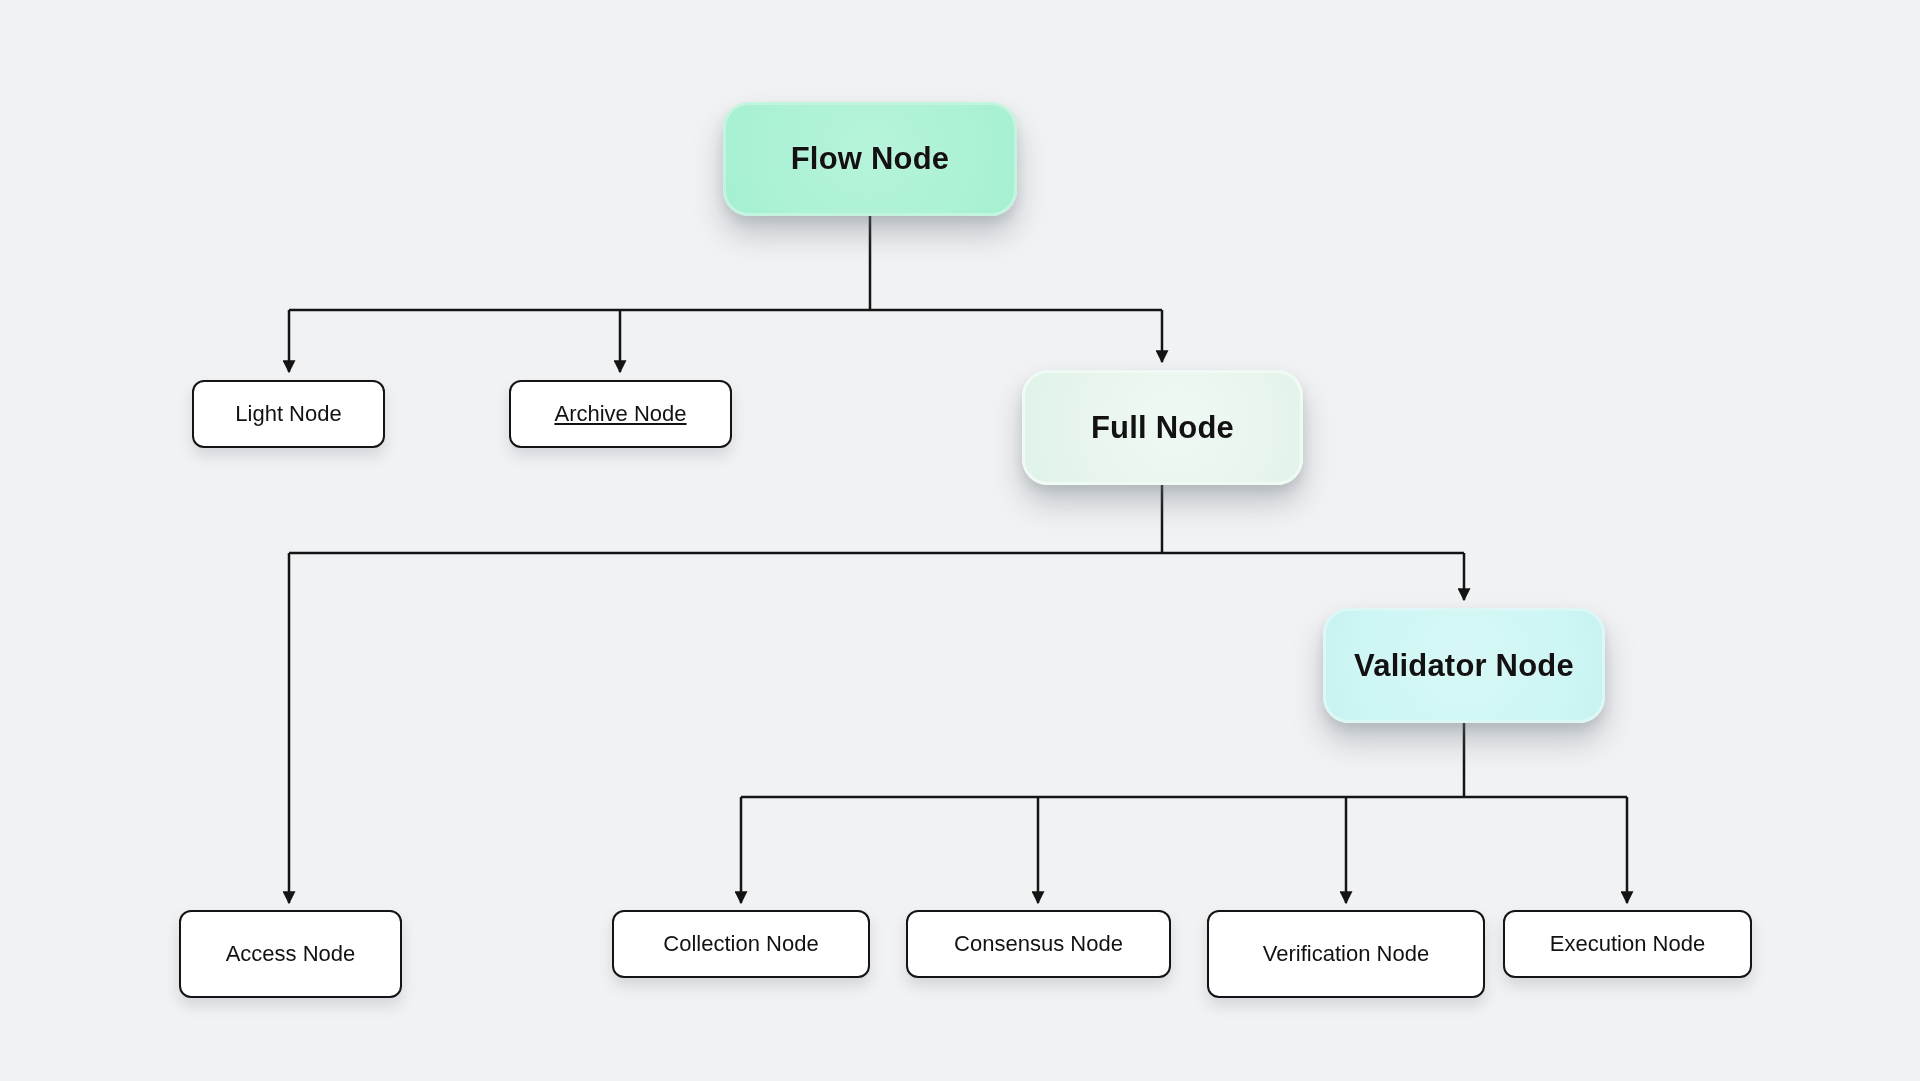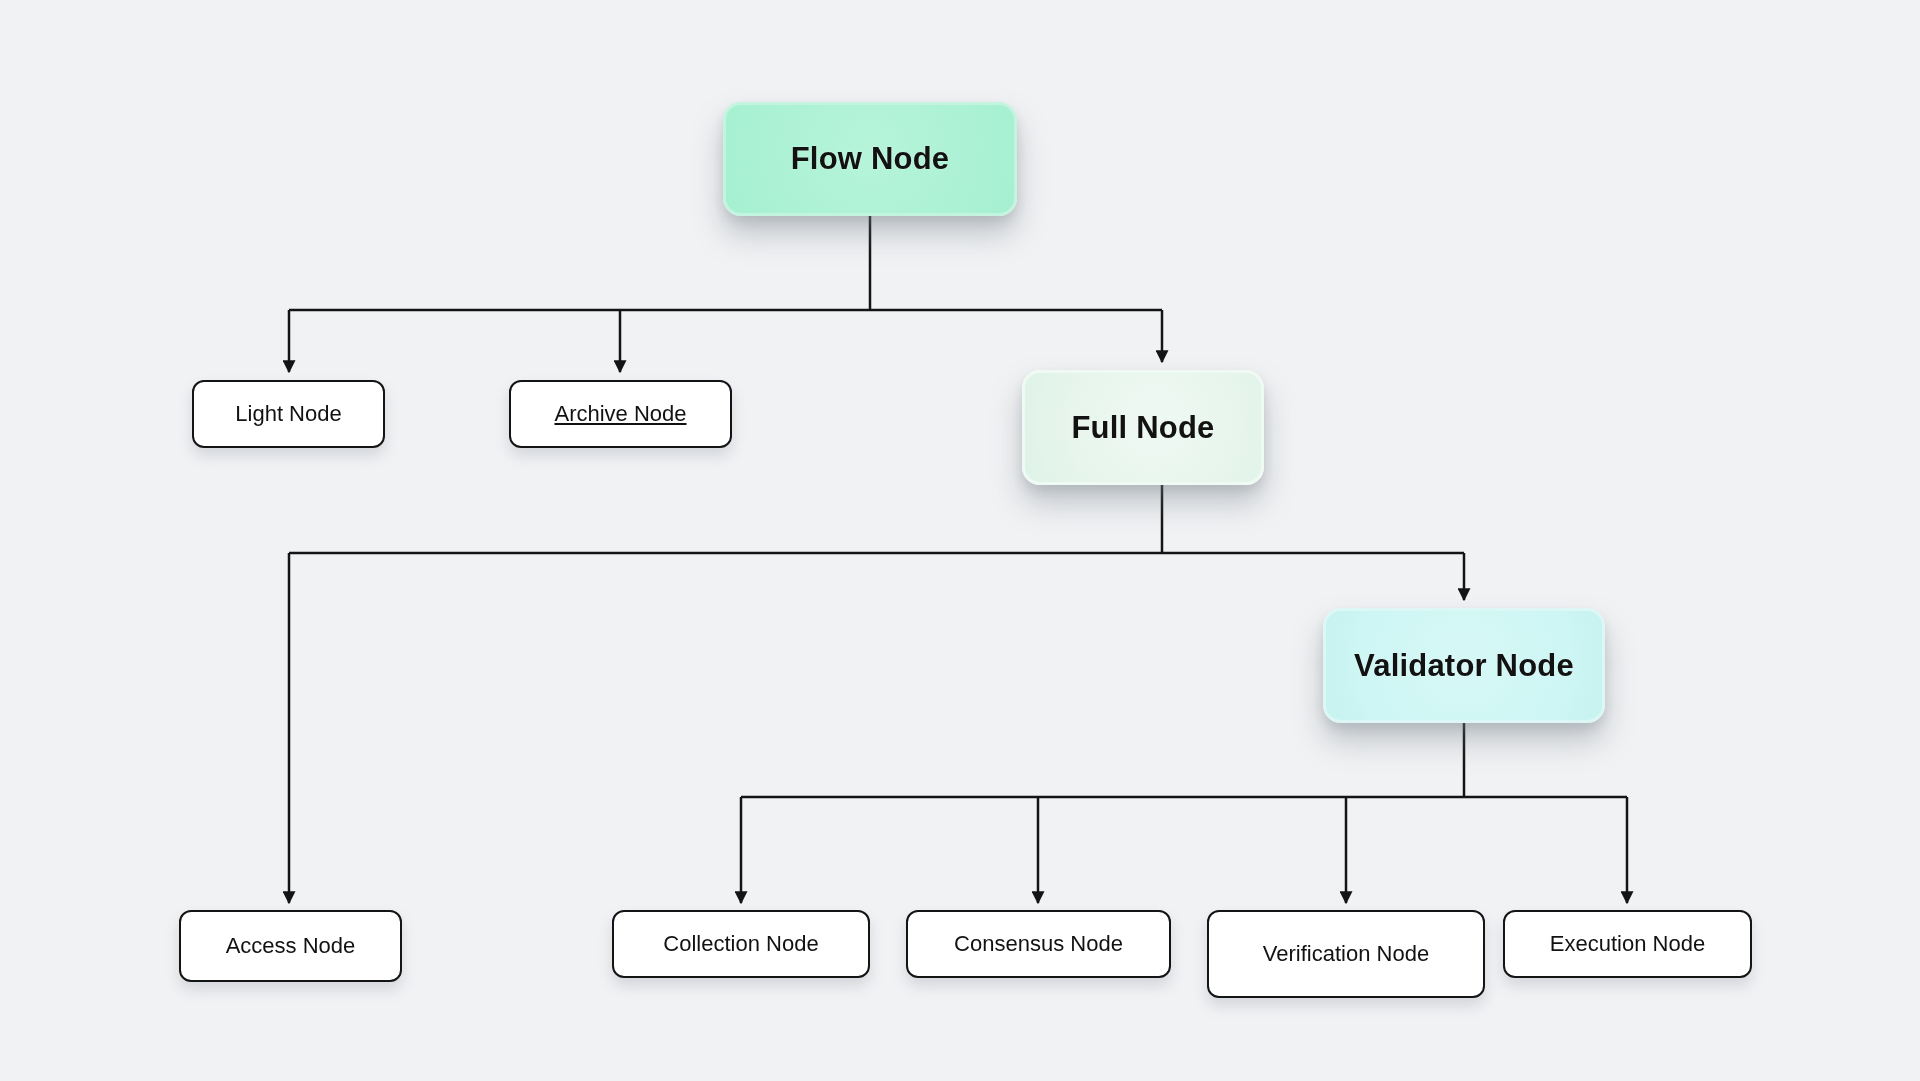--- a/index.html
+++ b/index.html
@@ -30,53 +30,53 @@
     display: flex;
     align-items: center;
     justify-content: center;
     white-space: nowrap;
     color: #121212;
     box-sizing: border-box;
   }
   .node--big {
     font-size: 31px;
     font-weight: 700;
-    border-radius: 18px;
+    border-radius: 26px;
     letter-spacing: 0.2px;
     box-shadow: 0 6px 10px rgba(110,120,130,0.18), 0 18px 30px rgba(110,120,130,0.38);
     text-shadow: 0 0 2px rgba(255,255,255,0.55);
   }
   .node--small {
     font-size: 22px;
     font-weight: 500;
     background: #ffffff;
     border: 2.5px solid #141414;
     border-radius: 12px;
     box-shadow: 0 8px 14px rgba(110,120,130,0.22);
   }
   
   .node-flow {
     left: 723px; top: 102px; width: 294px; height: 114px;
     background: radial-gradient(circle at 50% 40%, #b6f4da 0%, #aaf1d4 75%, #a5efcf 100%);
     border: 3px solid #c3f4e0;
   }
   .node-full {
-    left: 1022px; top: 370px; width: 242px; height: 115px;
+    left: 1022px; top: 370px; width: 281px; height: 115px;
     background: radial-gradient(circle at 55% 45%, #eef9f3 0%, #e7f5ec 60%, #dff3e8 100%);
     border: 3px solid #f0faf5;
   }
   .node-validator {
     left: 1323px; top: 608px; width: 282px; height: 115px;
     background: radial-gradient(circle at 50% 45%, #d6f8f6 0%, #cdf6f4 70%, #c6f2f0 100%);
     border: 3px solid #dcf7f5;
   }
   
   .node-light        { left: 192px;  top: 380px; width: 193px; height: 68px; }
   .node-archive      { left: 509px;  top: 380px; width: 223px; height: 68px; text-decoration: underline; }
-  .node-access       { left: 179px;  top: 910px; width: 223px; height: 72px; }
+  .node-access       { left: 179px;  top: 910px; width: 223px; height: 88px; }
   .node-collection   { left: 612px;  top: 910px; width: 258px; height: 68px; }
   .node-consensus    { left: 906px;  top: 910px; width: 265px; height: 68px; }
   .node-verification { left: 1207px; top: 910px; width: 278px; height: 88px; }
   .node-execution    { left: 1503px; top: 910px; width: 249px; height: 68px; }
 </style>
 </head>
 <body>
 
 <div class="canvas">
 

